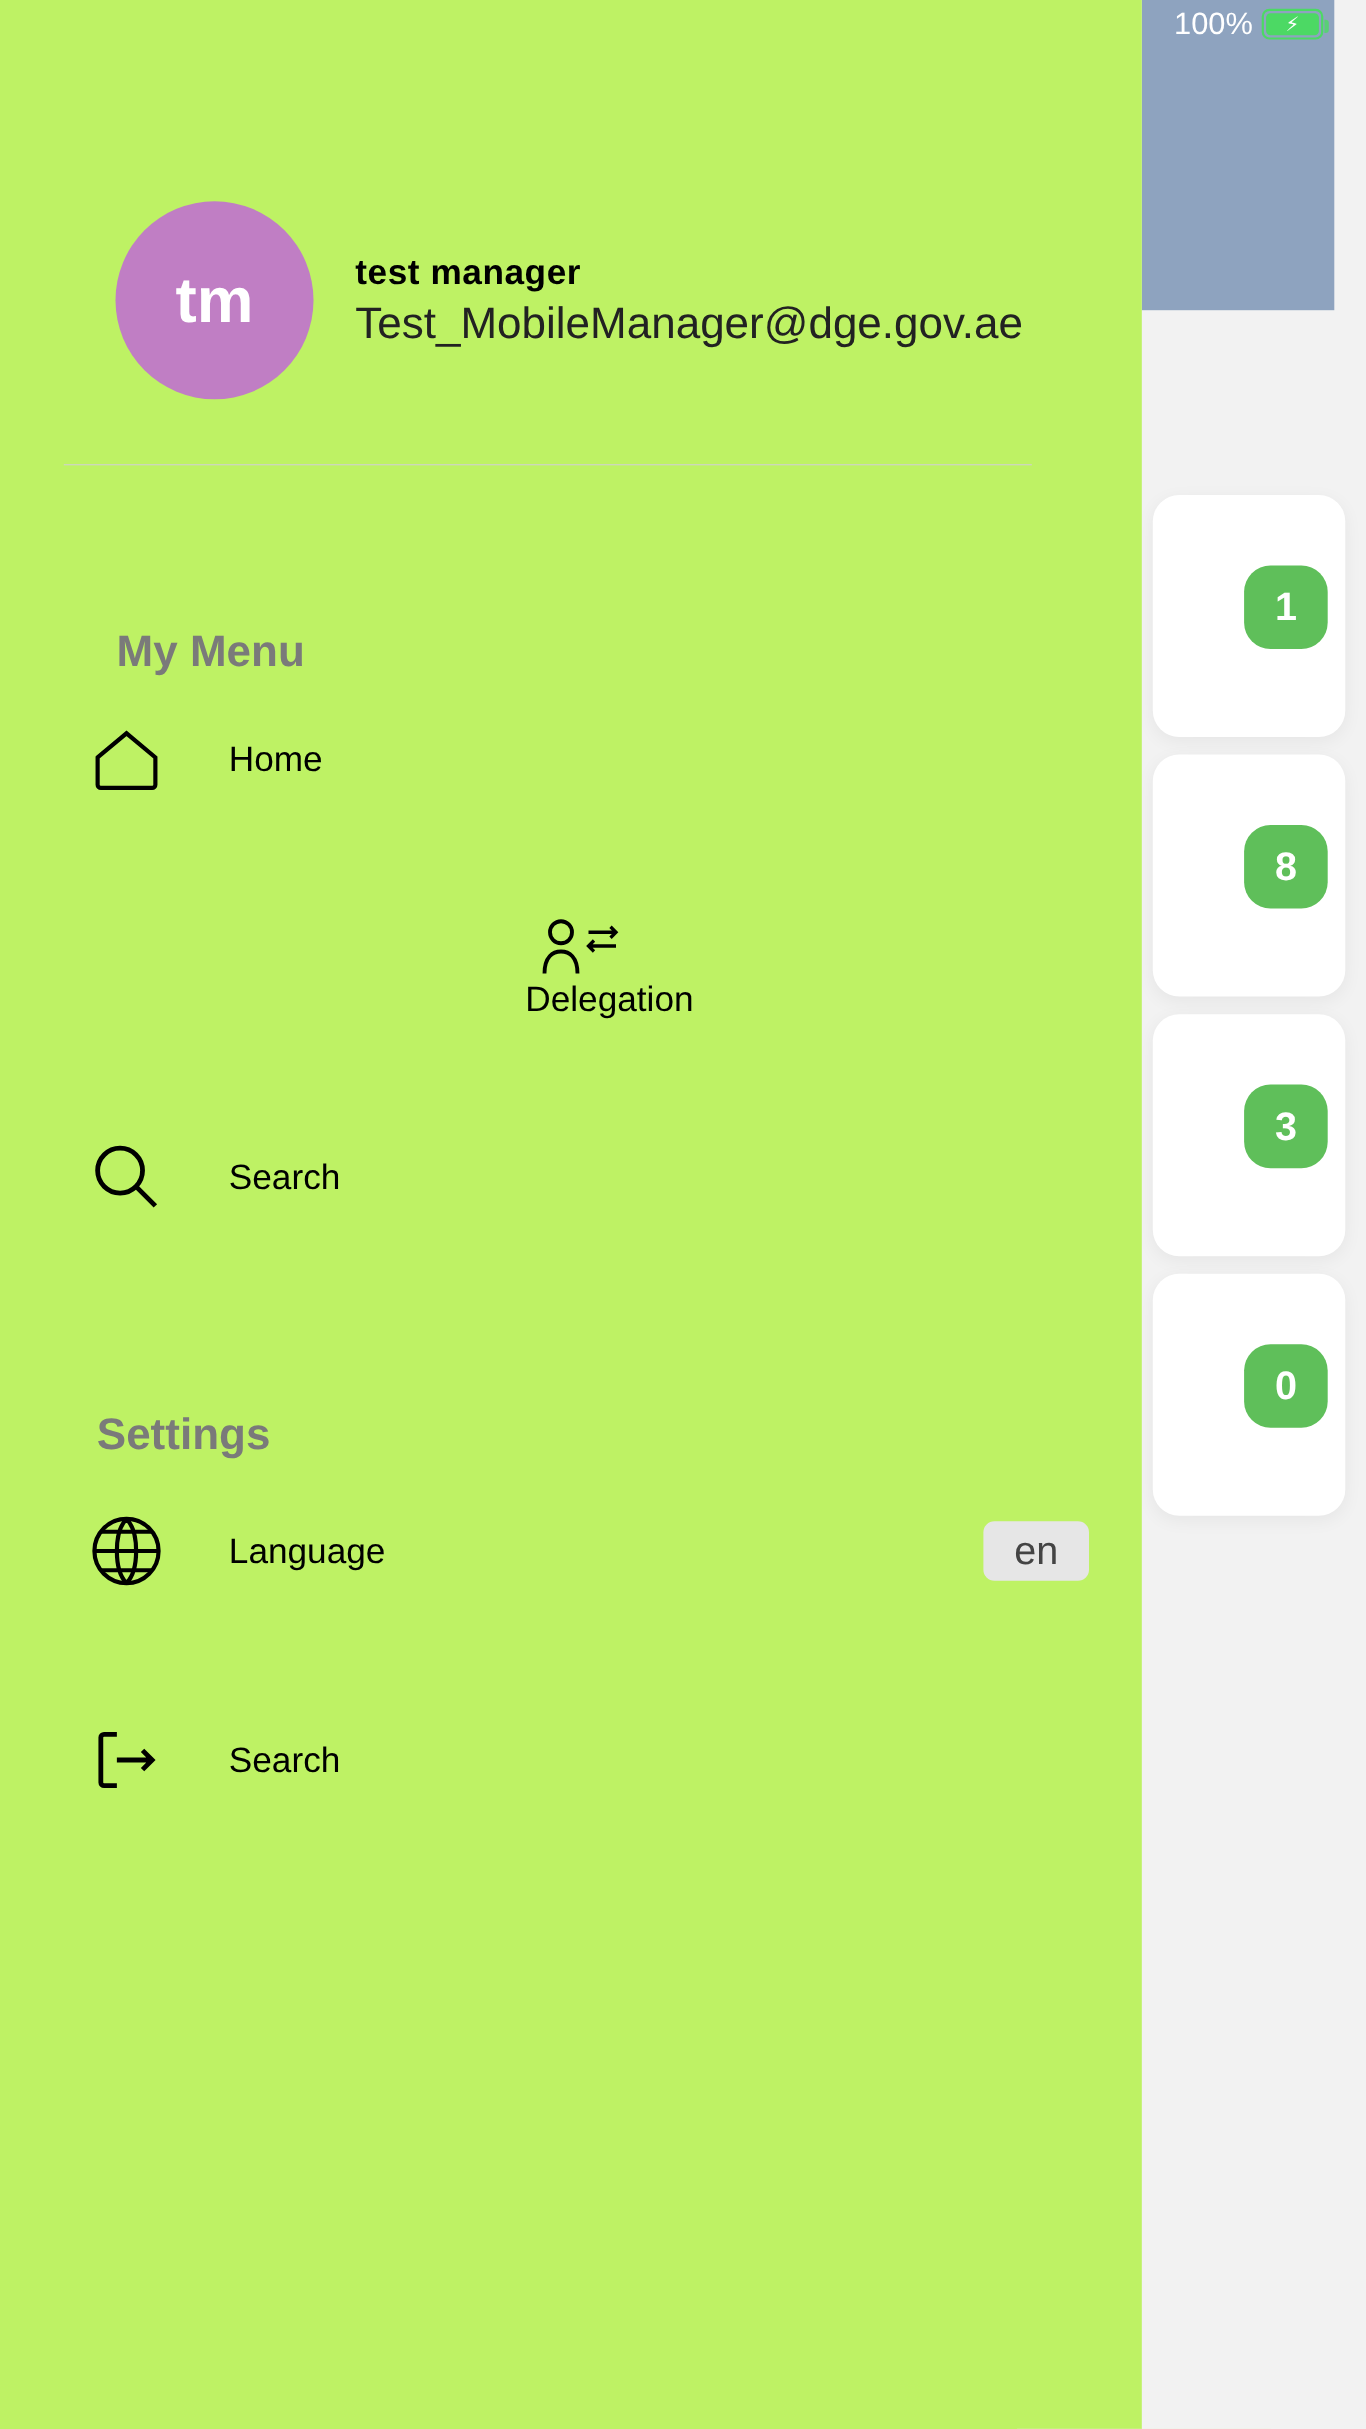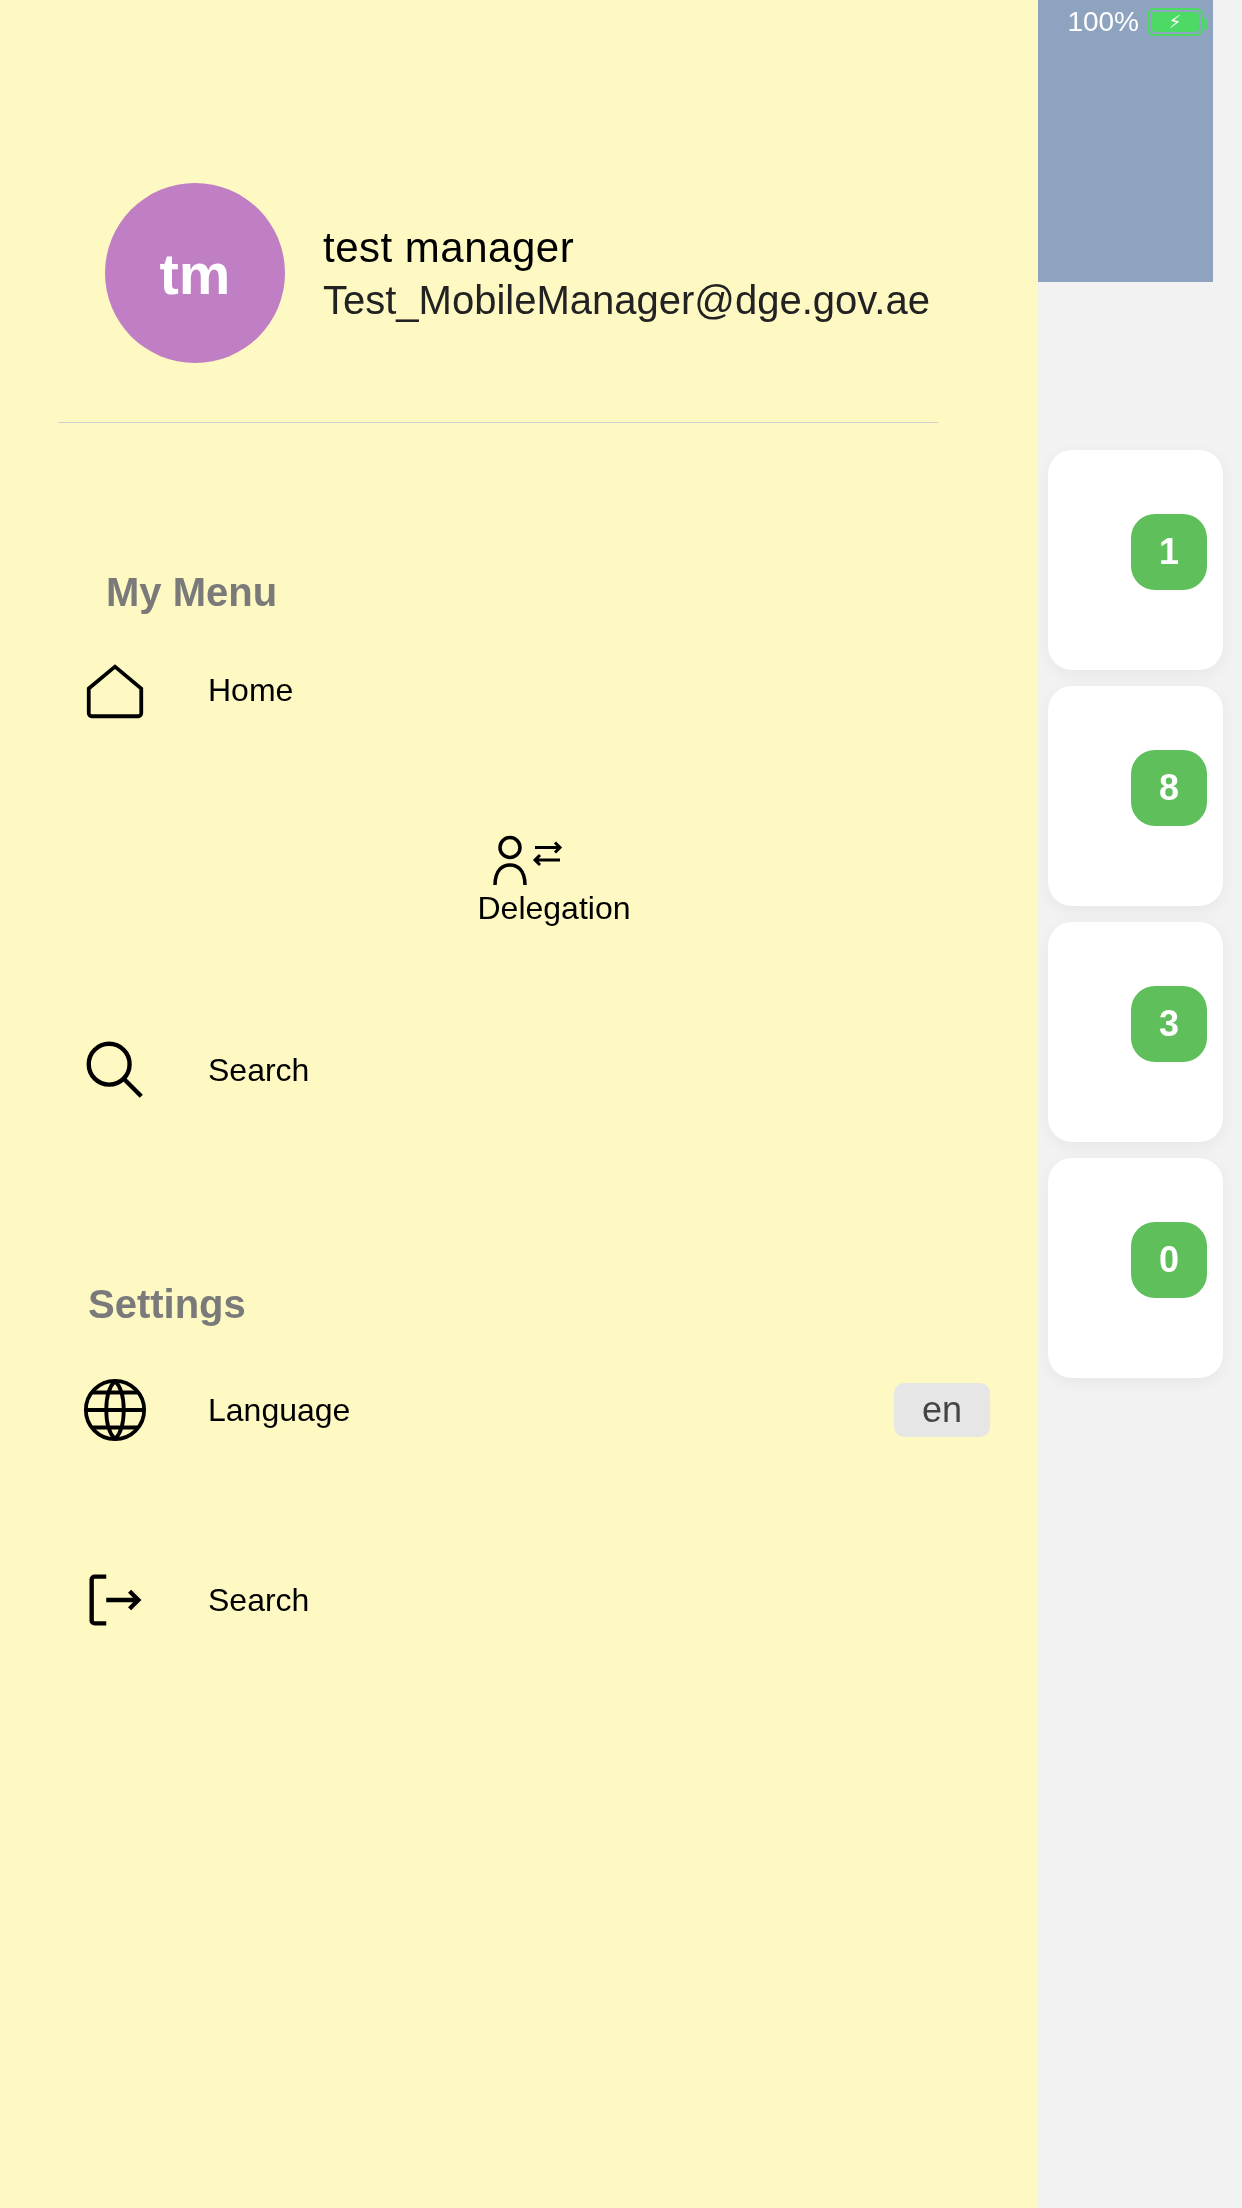--- a/index.html
+++ b/index.html
@@ -4,21 +4,21 @@
 <style>
   * { box-sizing: border-box; margin: 0; padding: 0; }
   html, body { width: 1242px; height: 2208px; font-family: -apple-system, Helvetica, Arial, sans-serif; }
   body { position: relative; background: #f2f2f2; overflow: hidden; }
 
   
   .drawer {
     position: absolute;
     left: 0; top: 0;
     width: 1038px; height: 2208px;
-    background: #fef9c3;
+    background: #bef264;
   }
 
   
   .right-strip {
     position: absolute;
     left: 1038px; top: 0;
     width: 204px; height: 2208px;
     background: #f2f2f2;
   }
   .blue-header-peek {
@@ -75,22 +75,22 @@
   .avatar {
     width: 180px; height: 180px;
     border-radius: 50%;
     background: #c07ec4;
     color: #ffffff;
     display: flex; align-items: center; justify-content: center;
     font-size: 58px;
     font-weight: 600;
   }
   .profile-name {
-    font-size: 42px;
-    font-weight: 400;
+    font-size: 32px;
+    font-weight: 700;
     color: #000;
     letter-spacing: 0.5px;
   }
   .profile-email {
     font-size: 40px;
     color: #222;
     margin-top: 6px;
   }
 
   .divider {

